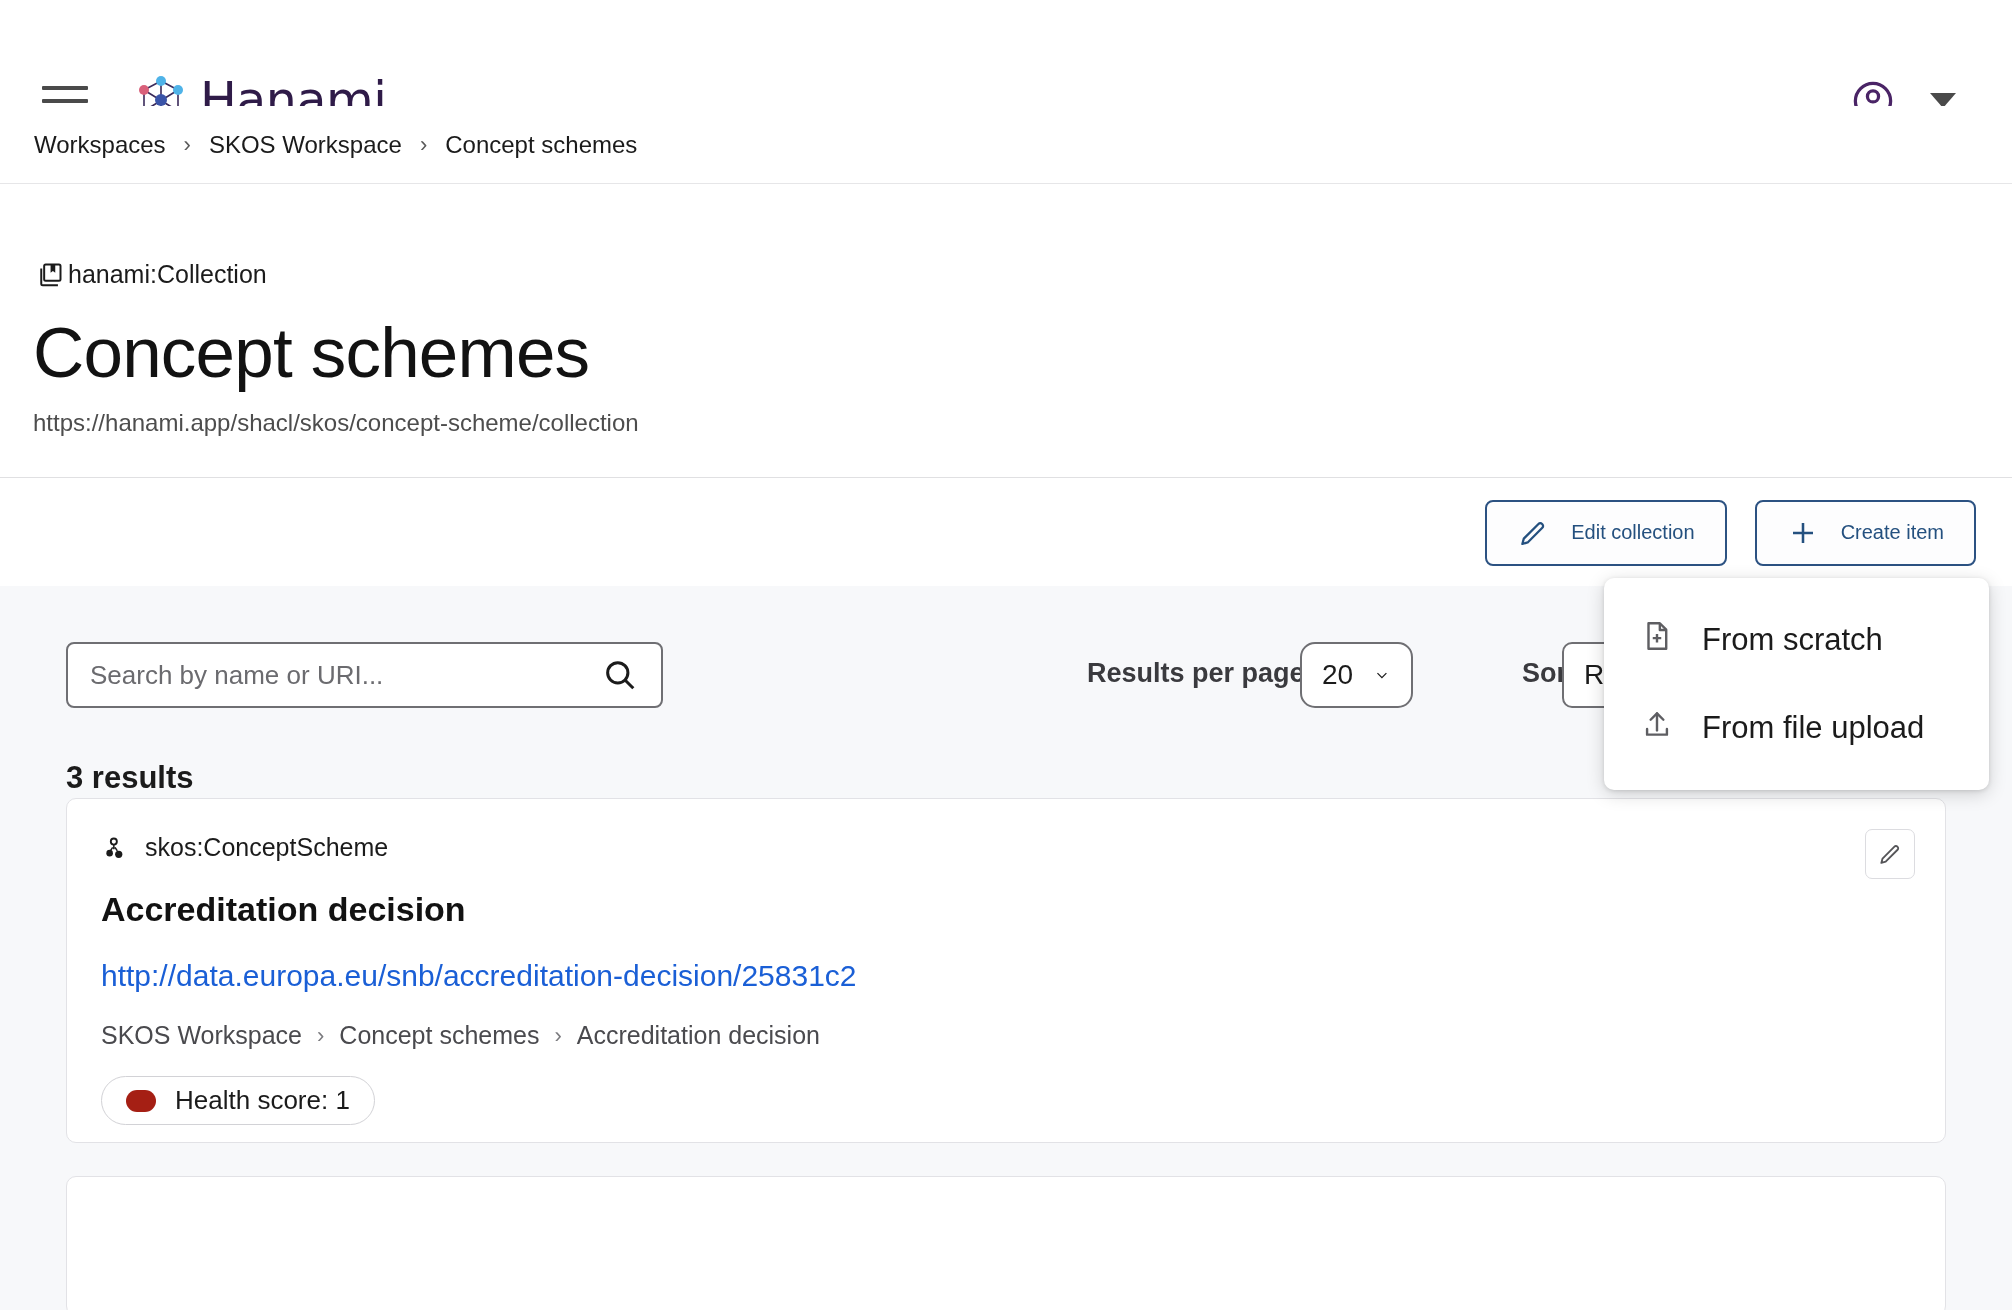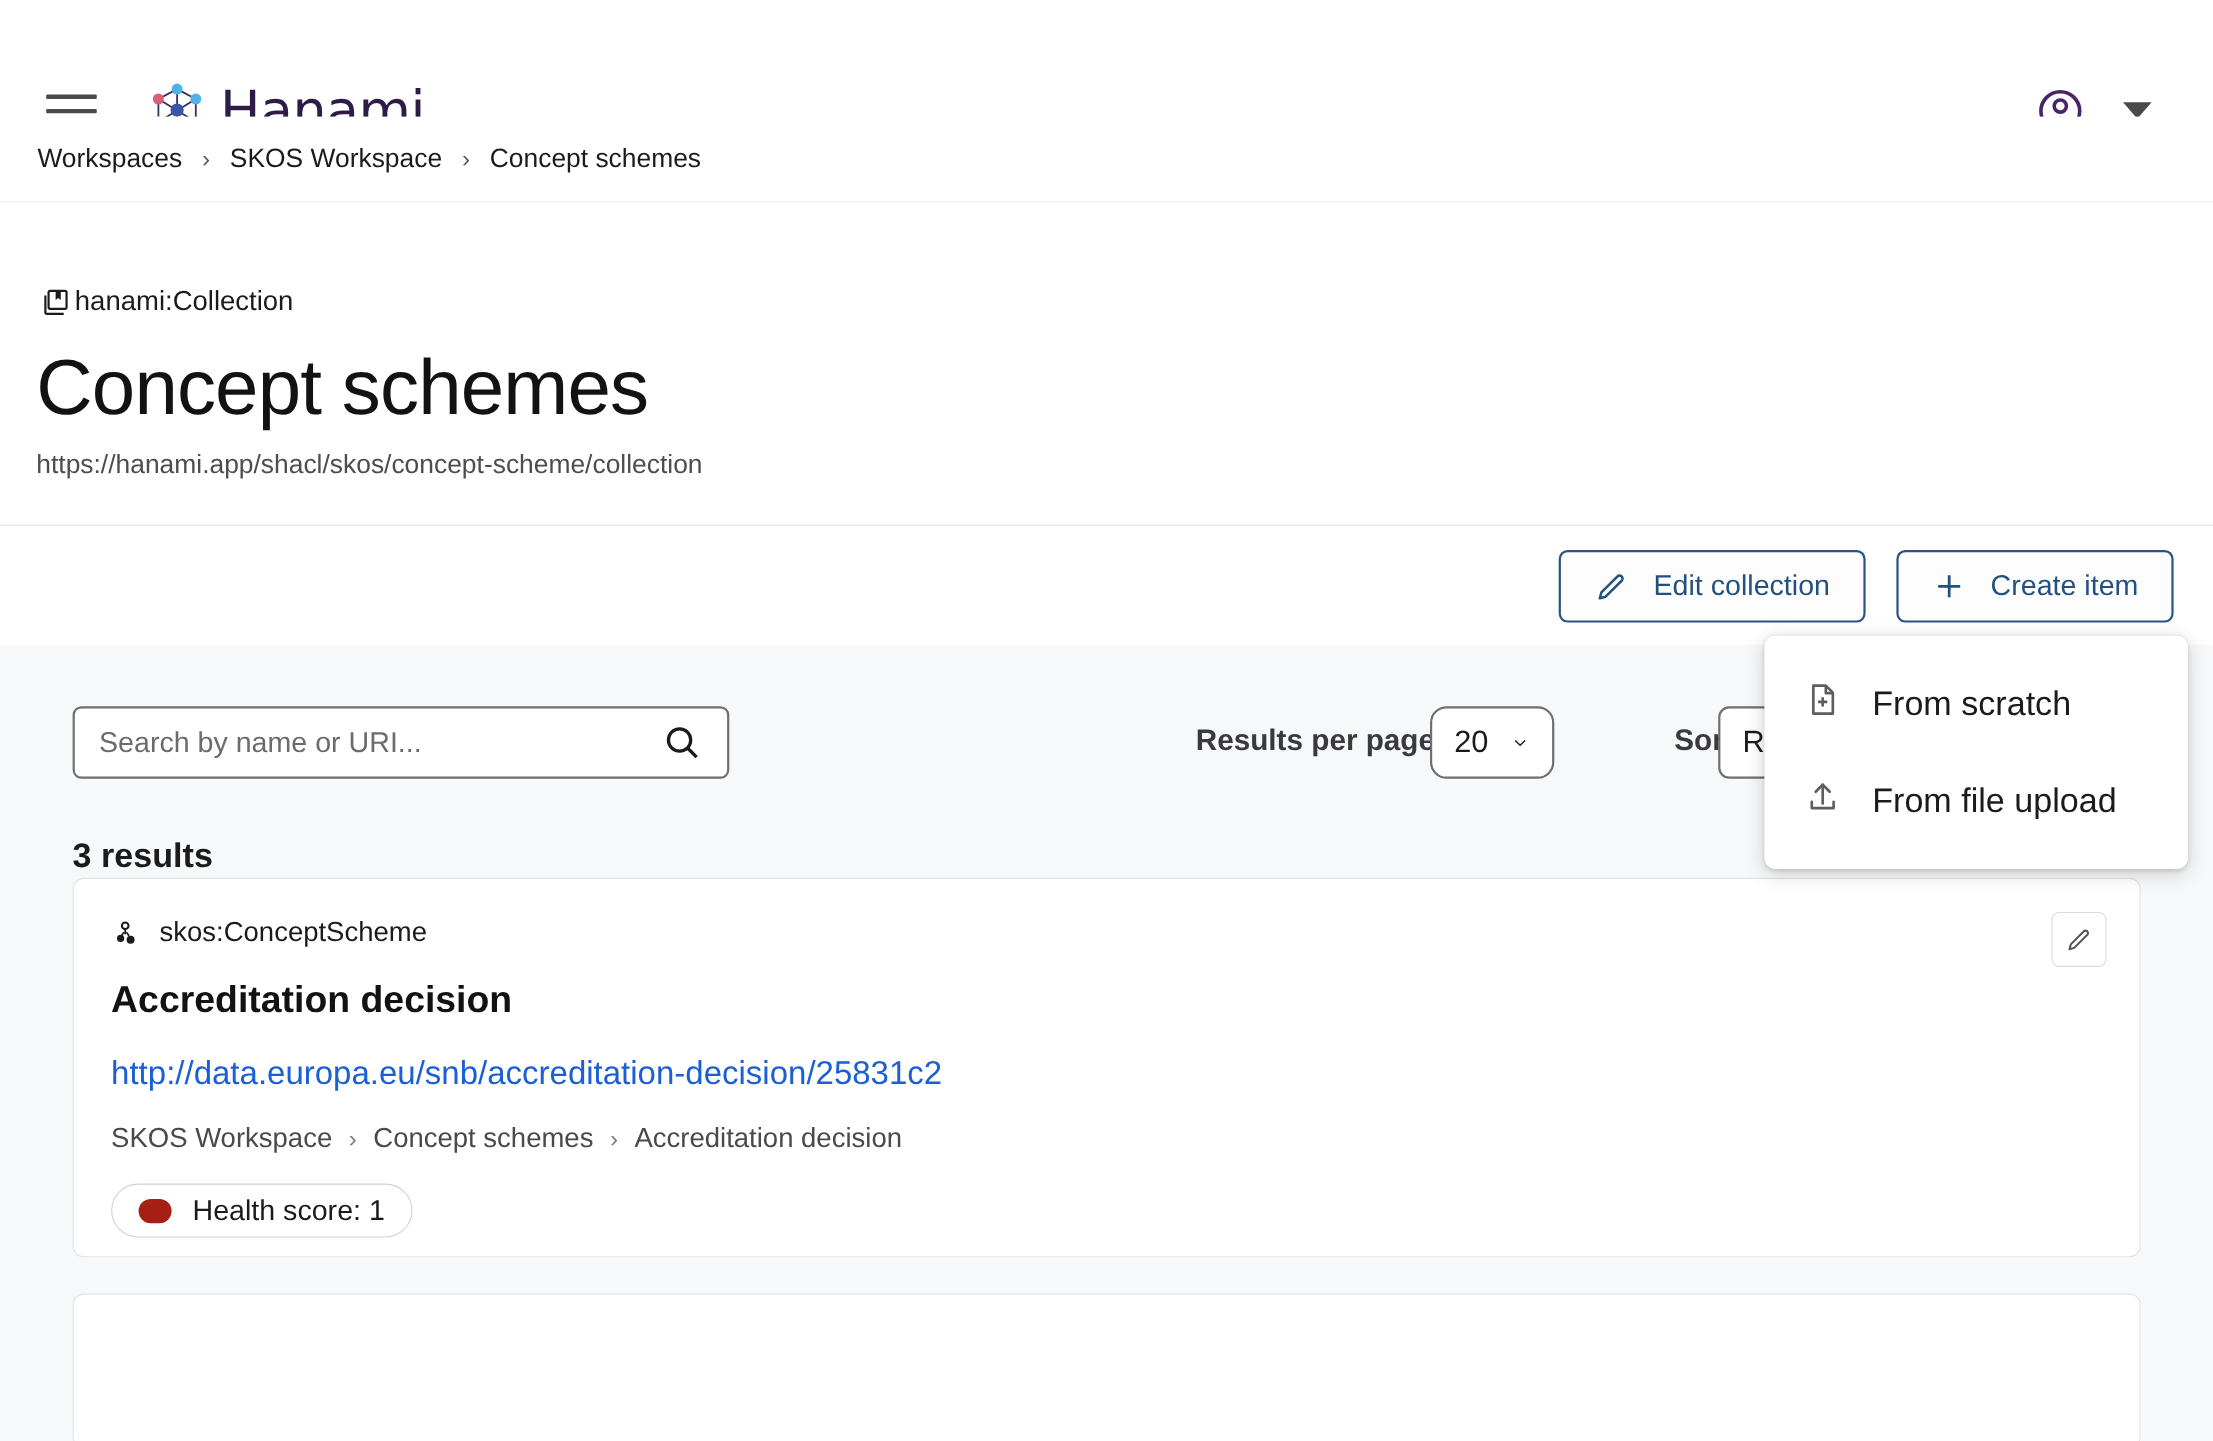--- a/index.html
+++ b/index.html
@@ -72,21 +72,21 @@
     position: absolute; top: 479px; left: 0; width: 2012px; height: 107px;
     background:#ffffff;
     display: flex; align-items: center; justify-content: flex-end; gap: 28px;
     padding-right: 36px;
   }
   .btn-outline {
     display: flex; align-items: center; gap: 22px;
     height: 66px; padding: 0 30px;
     border: 2px solid #2c5282; border-radius: 8px;
     background: #fdfdfe; color: #24507f;
-    font-size: 26px; cursor: pointer; white-space: nowrap;
+    font-size: 20px; cursor: pointer; white-space: nowrap;
   }
   .btn-outline .glyph { display: flex; align-items: center; }
 
   
   .menu {
     position: absolute; top: 578px; left: 1604px; width: 385px; height: 212px;
     background: #ffffff; border-radius: 10px;
     box-shadow: 0 4px 18px rgba(0,0,0,.17), 0 1px 4px rgba(0,0,0,.12);
     z-index: 40; padding-top: 18px;
   }

